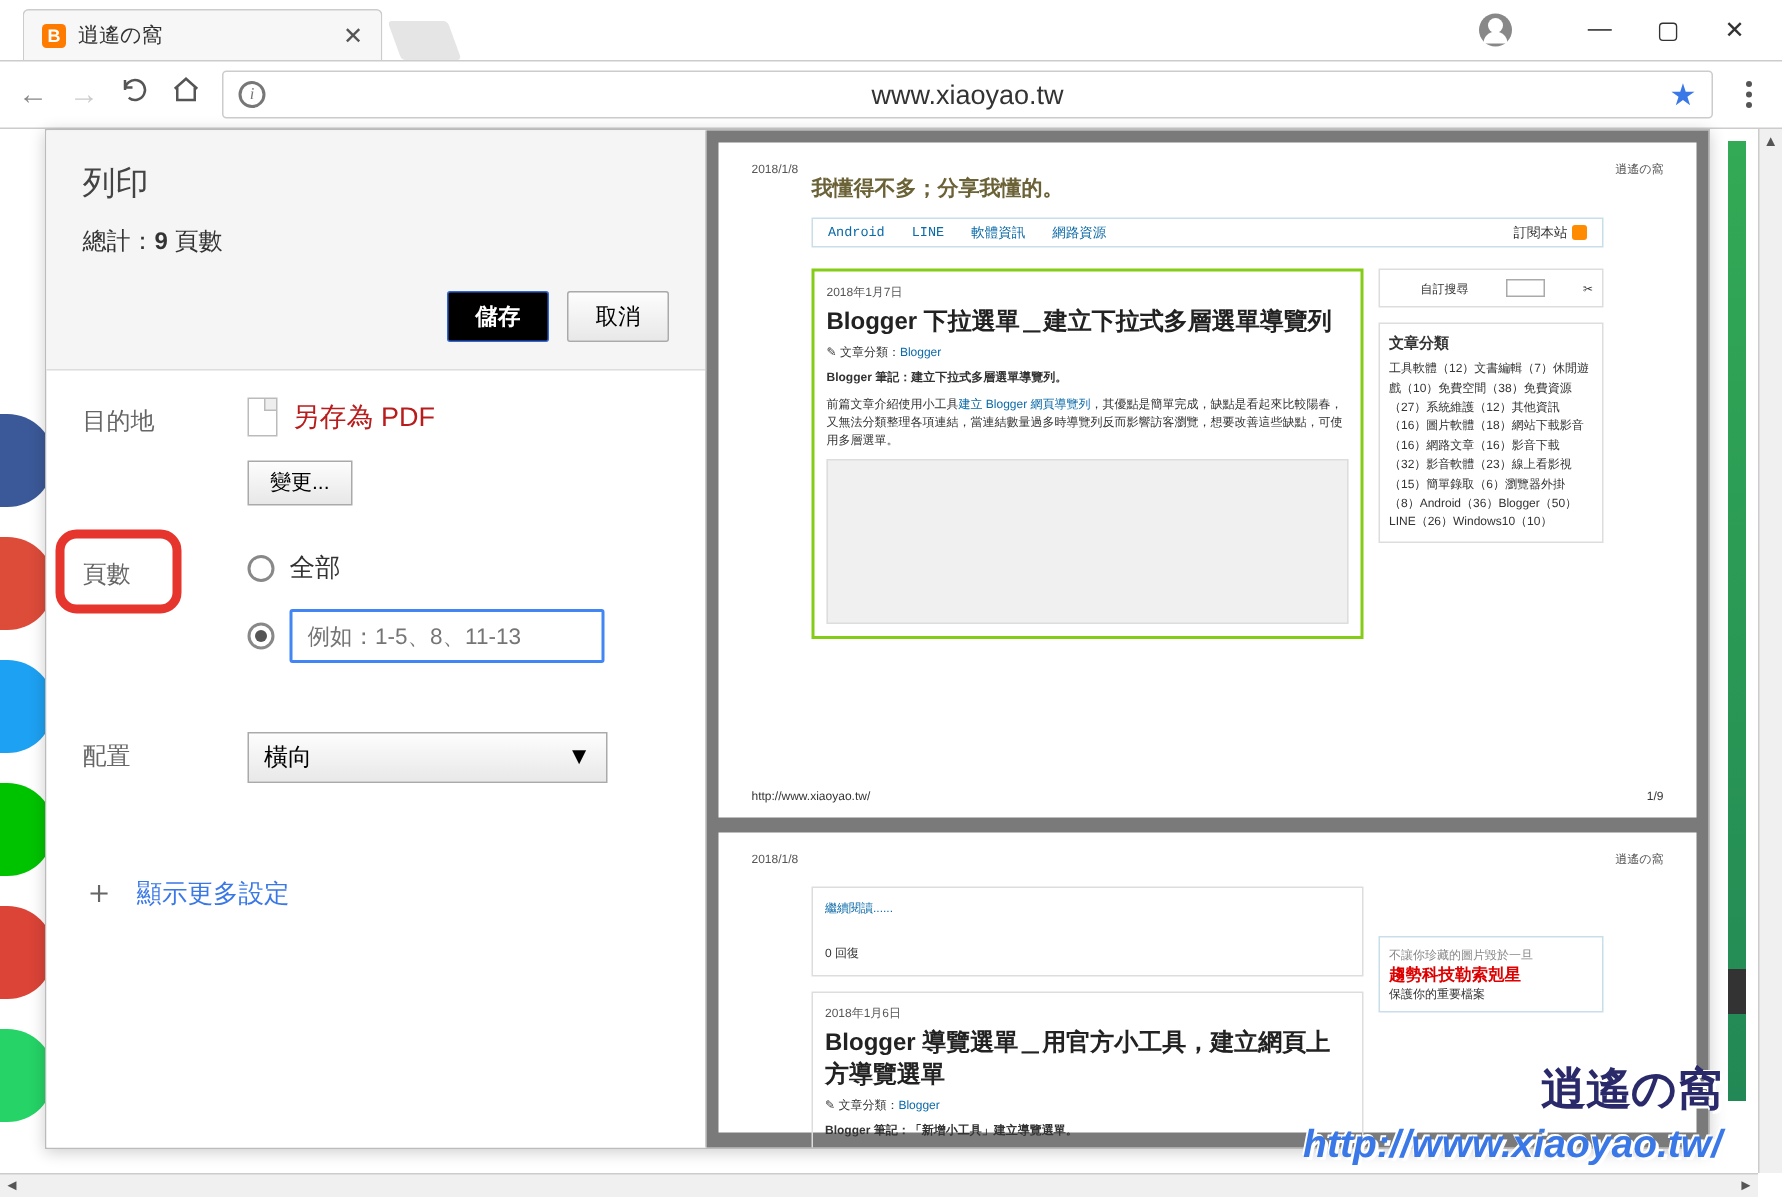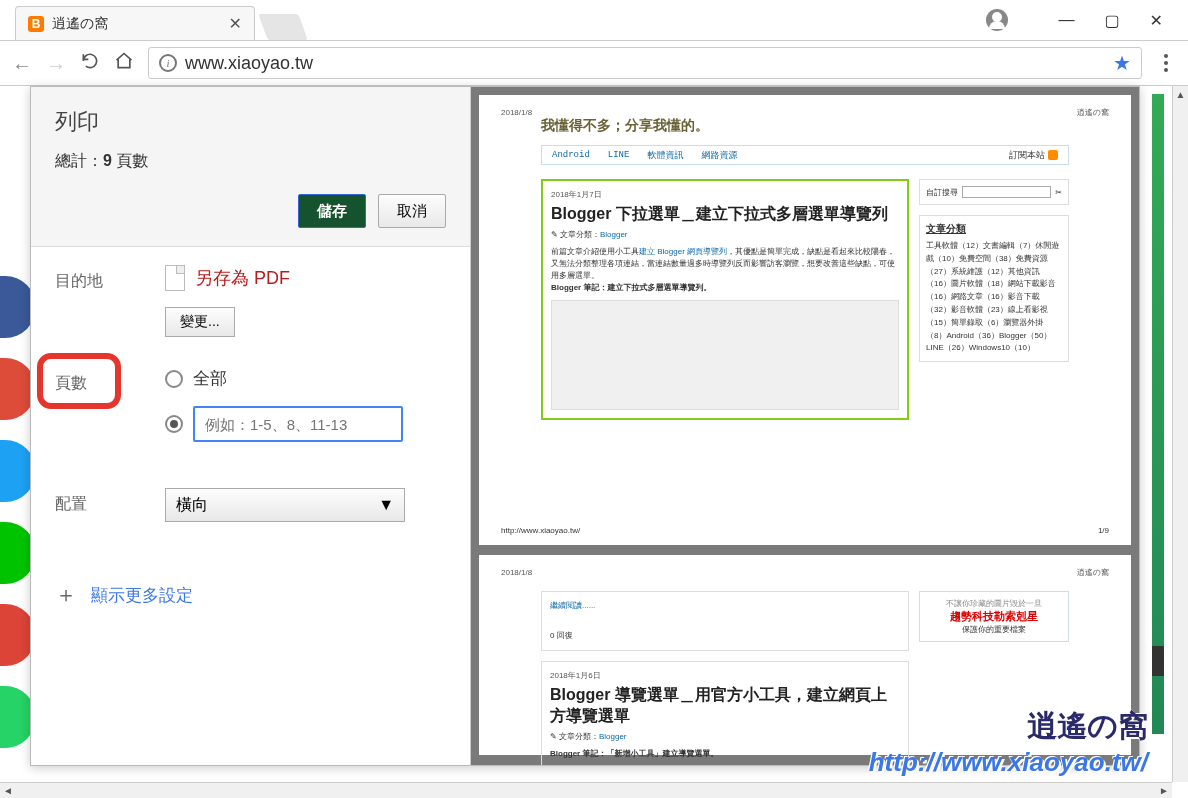--- a/index.html
+++ b/index.html
@@ -19,42 +19,42 @@
 .tab .tab-title { font-size: 14px; color: #333; flex: 1; }
 .tab .tab-close { font-size: 16px; color: #555; }
 .new-tab-stub { width: 40px; height: 26px; background: #e5e5e5; margin-left: 8px; transform: skewX(20deg); border-radius: 3px; }
 
 
 .addr-bar { height: 46px; border-top: 1px solid #ccc; border-bottom: 1px solid #ccc; display: flex; align-items: center; padding: 0 12px; gap: 14px; }
 .nav-icon { font-size: 20px; color: #888; cursor: pointer; }
 .nav-icon.home svg, .nav-icon svg { width: 20px; height: 20px; stroke: #555; fill: none; stroke-width: 2; }
 .url-box { flex: 1; height: 32px; border: 1px solid #ccc; border-radius: 3px; display: flex; align-items: center; padding: 0 10px; gap: 8px; }
 .url-info { width: 18px; height: 18px; border: 2px solid #777; border-radius: 50%; display: flex; align-items: center; justify-content: center; font-size: 11px; color: #777; font-family: serif; font-style: italic; }
-.url-text { font-size: 18px; color: #333; flex: 1; }
+.url-text { font-size: 18px; color: #333; flex: 1; text-align: center; }
 .star { color: #3b78e7; font-size: 20px; }
 .menu-dots { display: flex; flex-direction: column; gap: 3px; padding: 0 8px; }
 .menu-dots span { width: 4px; height: 4px; background: #555; border-radius: 50%; }
 
 
 .content { position: relative; height: calc(798px - 86px); display: flex; }
 
 
 .social-strip { position: absolute; left: 0; top: 190px; display: flex; flex-direction: column; gap: 20px; z-index: 0; }
 .social-circle { width: 36px; height: 62px; border-radius: 0 31px 31px 0; }
 
 
 .print-dialog { position: absolute; left: 30px; top: 0; width: 1110px; height: 680px; background: #fff; border: 1px solid #bbb; box-shadow: 0 2px 10px rgba(0,0,0,.2); display: flex; z-index: 5; }
 .print-left { width: 440px; border-right: 1px solid #ccc; background: #fff; display: flex; flex-direction: column; }
 .print-header { background: #f5f5f5; padding: 20px 24px 18px; border-bottom: 1px solid #ddd; }
 .print-title { font-size: 22px; color: #444; margin-bottom: 14px; }
 .print-total { font-size: 16px; color: #333; }
 .print-total b { font-weight: bold; }
 .print-actions { display: flex; justify-content: flex-end; gap: 12px; margin-top: 22px; }
 .btn { height: 34px; padding: 0 18px; border: 1px solid #aaa; background: linear-gradient(#fdfdfd,#e8e8e8); font-size: 15px; border-radius: 2px; cursor: pointer; }
-.btn.primary { background: #14532d; color: #fff; border-color: #3367d6; font-weight: bold; }
+.btn.primary { background: #000000; color: #fff; border-color: #3367d6; font-weight: bold; }
 
 .settings { padding: 18px 24px; }
 .setting-row { display: flex; align-items: flex-start; margin-bottom: 30px; }
 .setting-label { width: 110px; font-size: 16px; color: #666; padding-top: 6px; }
 .setting-body { flex: 1; }
 .dest-row { display: flex; align-items: center; gap: 10px; font-size: 18px; color: #b91c1c; margin-bottom: 16px; }
 .file-icon { width: 20px; height: 26px; background: #fff; border: 1px solid #bbb; position: relative; }
 .file-icon::after { content: ''; position: absolute; top: 0; right: 0; width: 7px; height: 7px; background: #eee; border-left: 1px solid #bbb; border-bottom: 1px solid #bbb; }
 .change-btn { height: 30px; padding: 0 14px; border: 1px solid #aaa; background: linear-gradient(#fdfdfd,#e8e8e8); font-size: 14px; cursor: pointer; }
 
@@ -88,28 +88,28 @@
 .pp-side { width: 150px; display: flex; flex-direction: column; gap: 10px; }
 .pp-sidebox { border: 1px solid #ddd; padding: 6px; }
 .pp-post-date { font-size: 8px; color: #555; margin-bottom: 4px; }
 .pp-post-title { font-size: 16px; font-weight: bold; color: #222; margin-bottom: 4px; }
 .pp-cat { font-size: 8px; margin-bottom: 6px; }
 .pp-cat a { color: #0b6aa8; }
 .pp-text { font-size: 8px; line-height: 1.5; color: #333; }
 .pp-text a { color: #0b6aa8; }
 .pp-thumb { margin-top: 6px; height: 110px; background: #f0f0f0; border: 1px solid #ddd; }
 .pp-searchbox { display: flex; align-items: center; gap: 4px; }
-.pp-searchbox span { font-size: 8px; }
+.pp-searchbox span { font-size: 8px; margin-left: 21px; }
 .pp-searchbox .sinput { flex: 1; height: 12px; border: 1px solid #aaa; }
-.pp-sidetitle { font-weight: bold; font-size: 10px; margin-bottom: 4px; text-decoration: underline; }
+.pp-sidetitle { font-weight: bold; font-size: 10px; margin-bottom: 4px; }
 .pp-tagcloud { font-size: 8px; line-height: 1.6; }
 .pp-footer-url { position: absolute; bottom: 10px; left: 22px; font-size: 8px; }
 .pp-footer-pg { position: absolute; bottom: 10px; right: 22px; font-size: 8px; }
 
-.pp-adbox { border: 1px solid #c8dfea; padding: 6px; text-align: center; font-size: 9px; }
+.pp-adbox { border: 1px solid #c8dfea; padding: 6px; text-align: left; font-size: 9px; margin-top: 33px; }
 .pp-adtitle { color: #d00; font-weight: bold; font-size: 11px; }
 
 
 .watermark { position: absolute; right: 40px; bottom: 20px; font-size: 26px; font-style: italic; font-weight: bold; color: #3b78e7; text-shadow: 2px 2px 0 #fff, -1px -1px 0 #fff; z-index: 20; pointer-events: none; }
 .watermark .wm-logo { font-size: 30px; color: #2a2a6b; font-style: normal; display: block; text-align: right; }
 
 
 .hscrollbar { position: absolute; bottom: 0; left: 0; right: 16px; height: 16px; background: #f0f0f0; border-top: 1px solid #ccc; display: flex; align-items: center; }
 .hscrollbar .arrow { width: 16px; height: 16px; display: flex; align-items: center; justify-content: center; font-size: 10px; color: #555; }
 .hscrollbar .track { flex: 1; height: 100%; position: relative; }
@@ -248,22 +248,22 @@
           <span class="rss">
               <span>訂閱本站</span>
               <span class="rss-icon"></span>
             </span>
         </div>
         <div class="pp-body">
           <div class="pp-main">
             <div class="pp-post-date">2018年1月7日</div>
             <div class="pp-post-title">Blogger 下拉選單＿建立下拉式多層選單導覽列</div>
             <div class="pp-cat"><span>✎ 文章分類：</span><a>Blogger</a></div>
+            <div class="pp-text"><b>Blogger 筆記：建立下拉式多層選單導覽列。</b></div>
             <div class="pp-text" style="margin-top:6px"><span>前篇文章介紹使用小工具</span><a>建立 Blogger 網頁導覽列</a><span>，其優點是簡單完成，缺點是看起來比較陽春，又無法分類整理各項連結，當連結數量過多時導覽列反而影響訪客瀏覽，想要改善這些缺點，可使用多層選單。</span></div>
-            <div class="pp-text"><b>Blogger 筆記：建立下拉式多層選單導覽列。</b></div>
             <div class="pp-thumb"></div>
           </div>
           <div class="pp-side">
             <div class="pp-sidebox">
               <div class="pp-searchbox">
                   <span>自訂搜尋</span>
                   <span class="sinput"></span>
                   <span>✂</span>
                 </div>
             </div>

